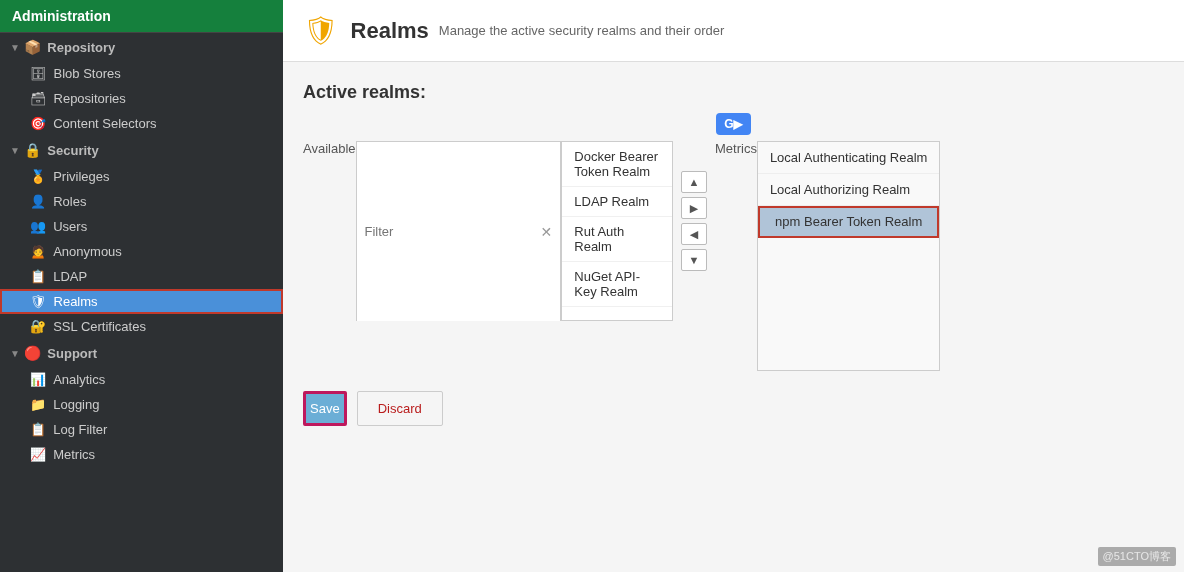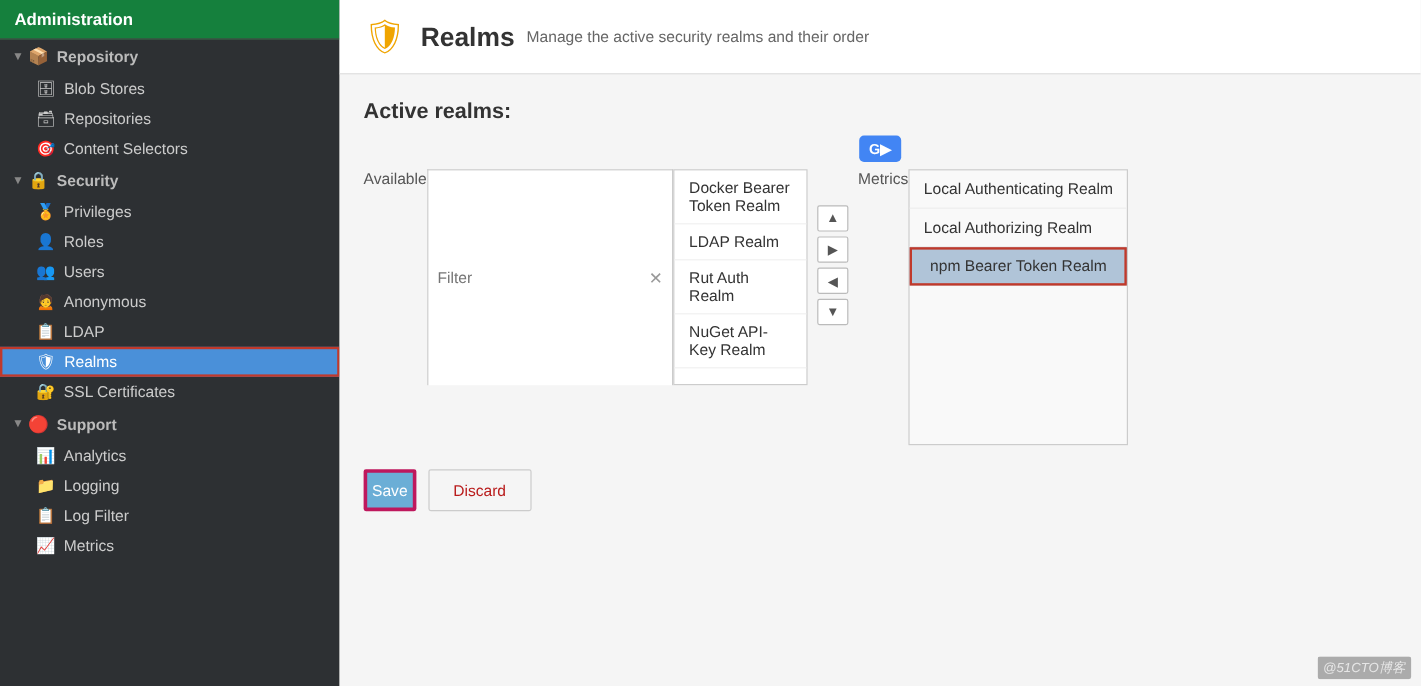--- a/index.html
+++ b/index.html
@@ -249,21 +249,20 @@
 
     .watermark {
       position: fixed;
       bottom: 6px;
       right: 8px;
       color: rgba(255,255,255,0.7);
       font-size: 11px;
       background: rgba(0,0,0,0.3);
       padding: 2px 5px;
       border-radius: 2px;
-      font-style: italic;
     }
   </style>
 </head>
 <body>
 
 <div class="sidebar">
   <div class="sidebar-title">Administration</div>
 
   <div class="sidebar-section-header">
     <span class="chevron">▼</span>

